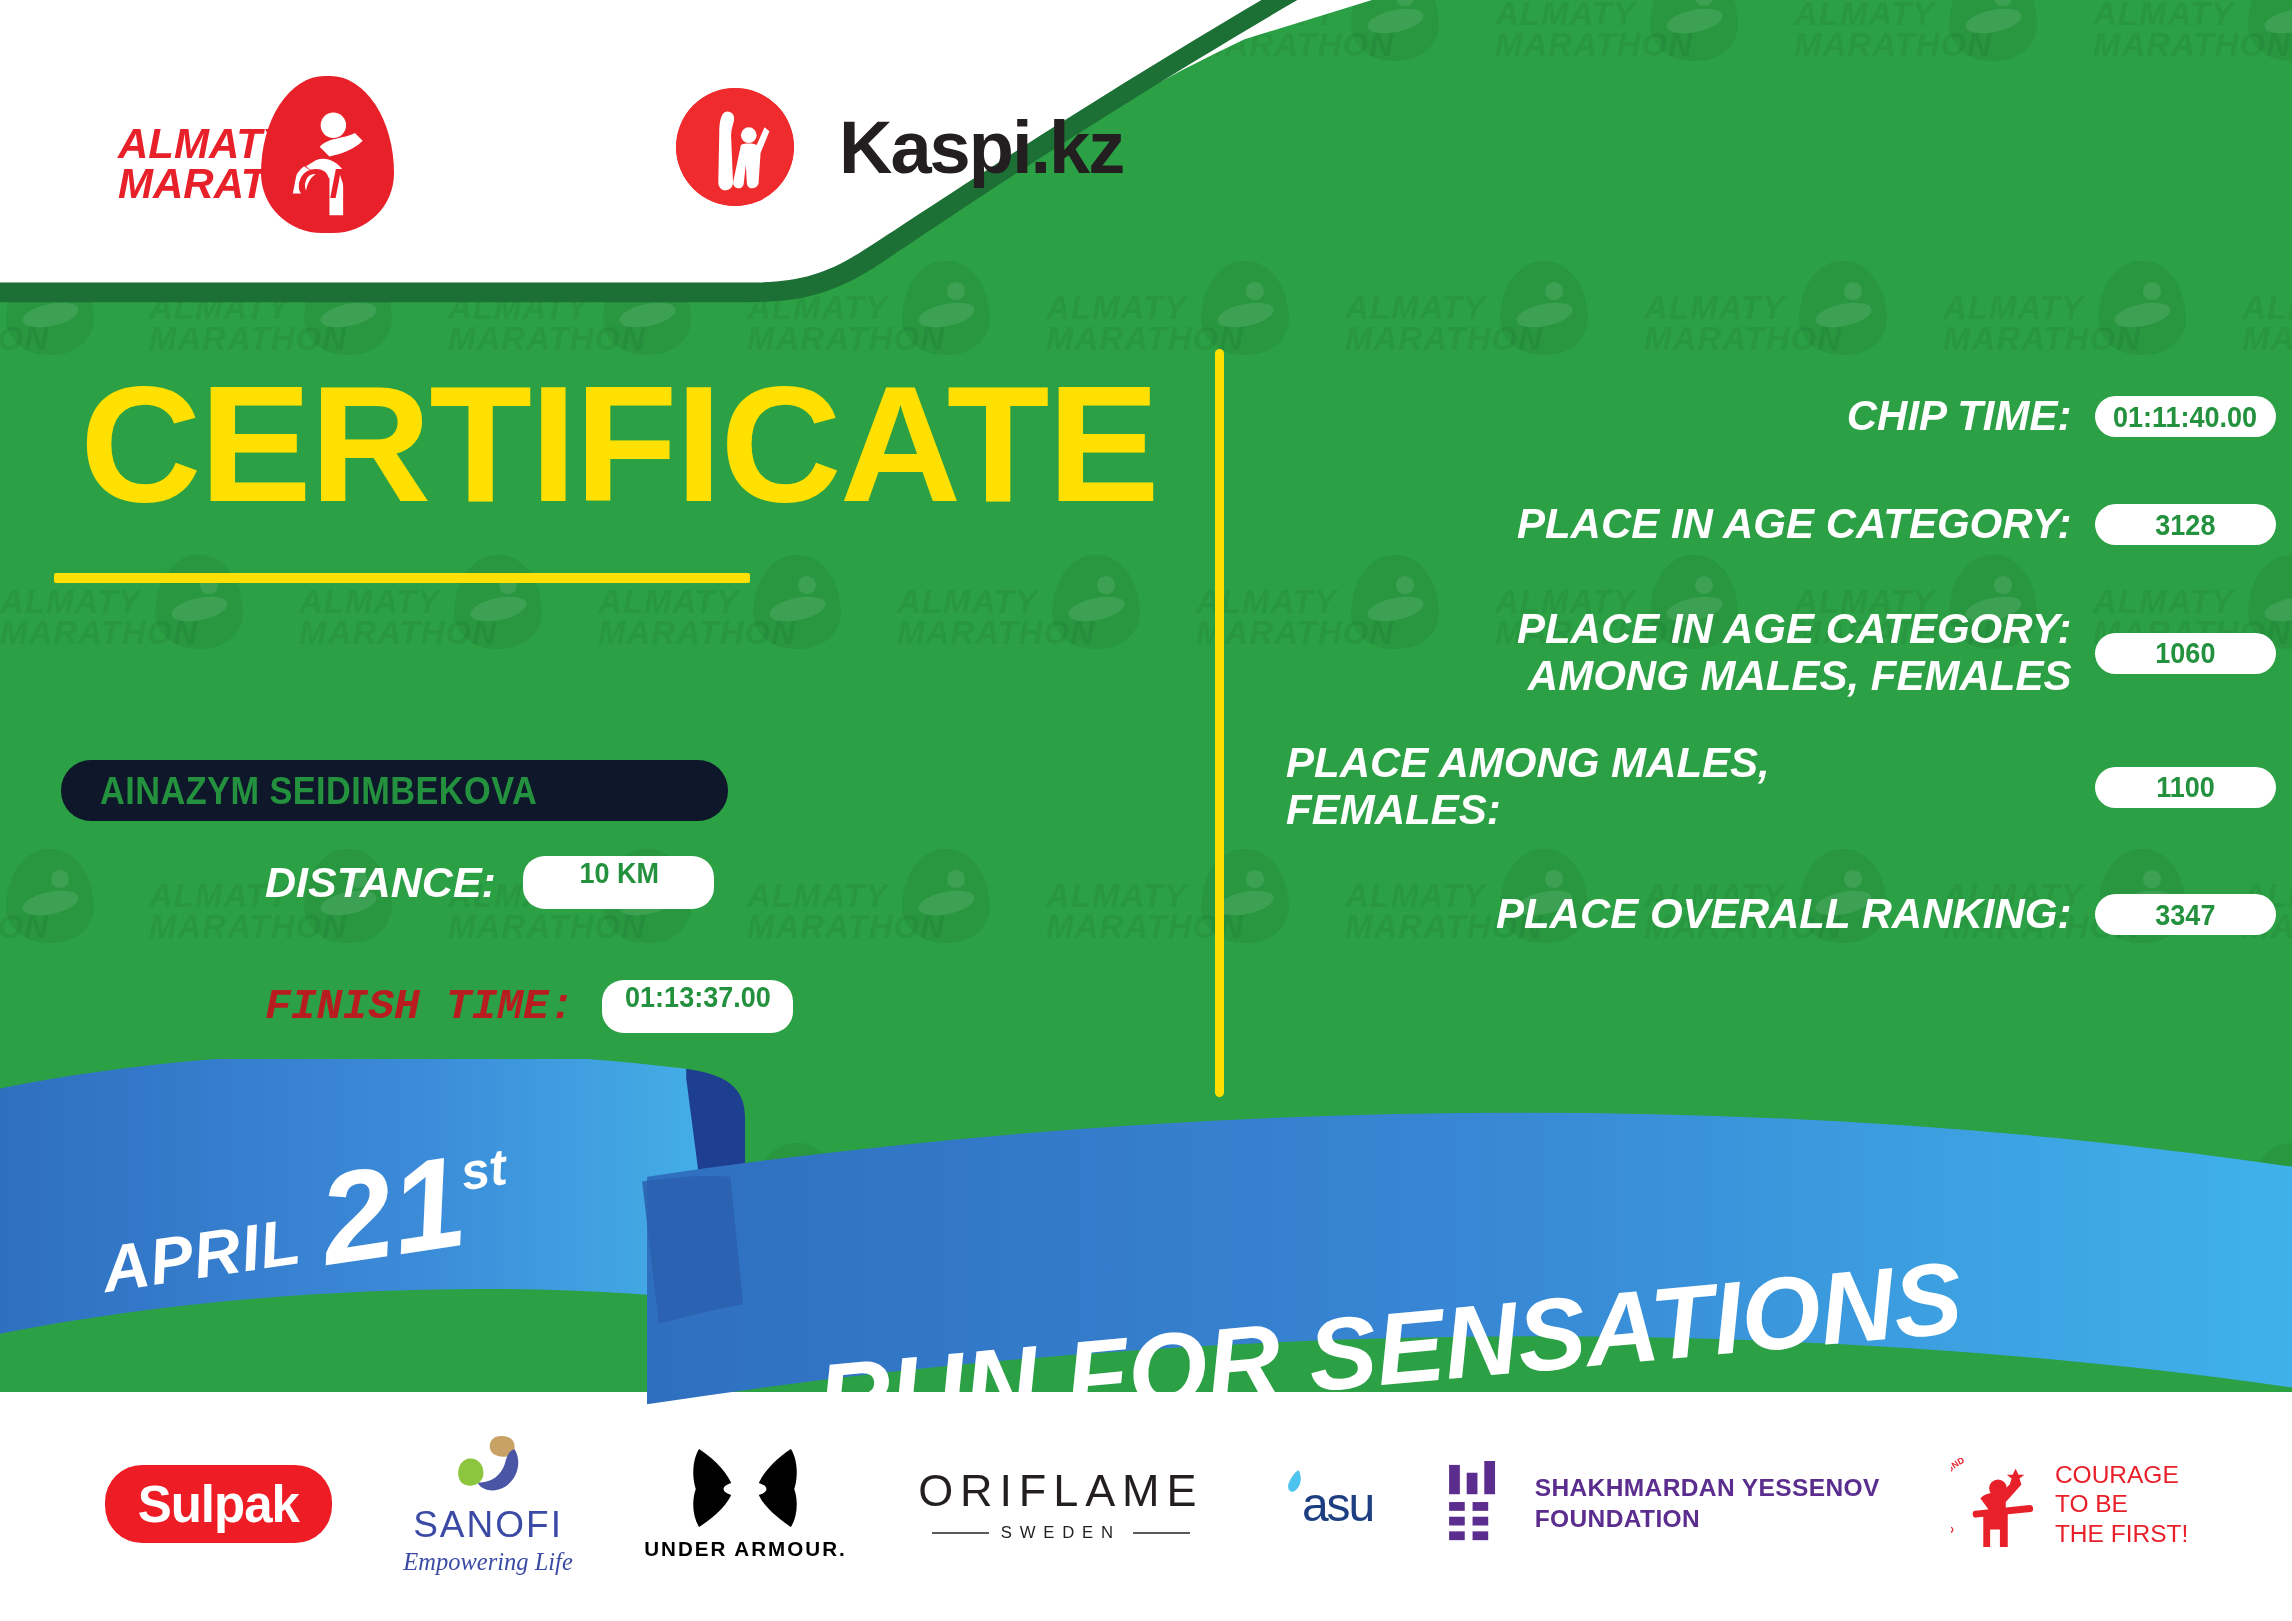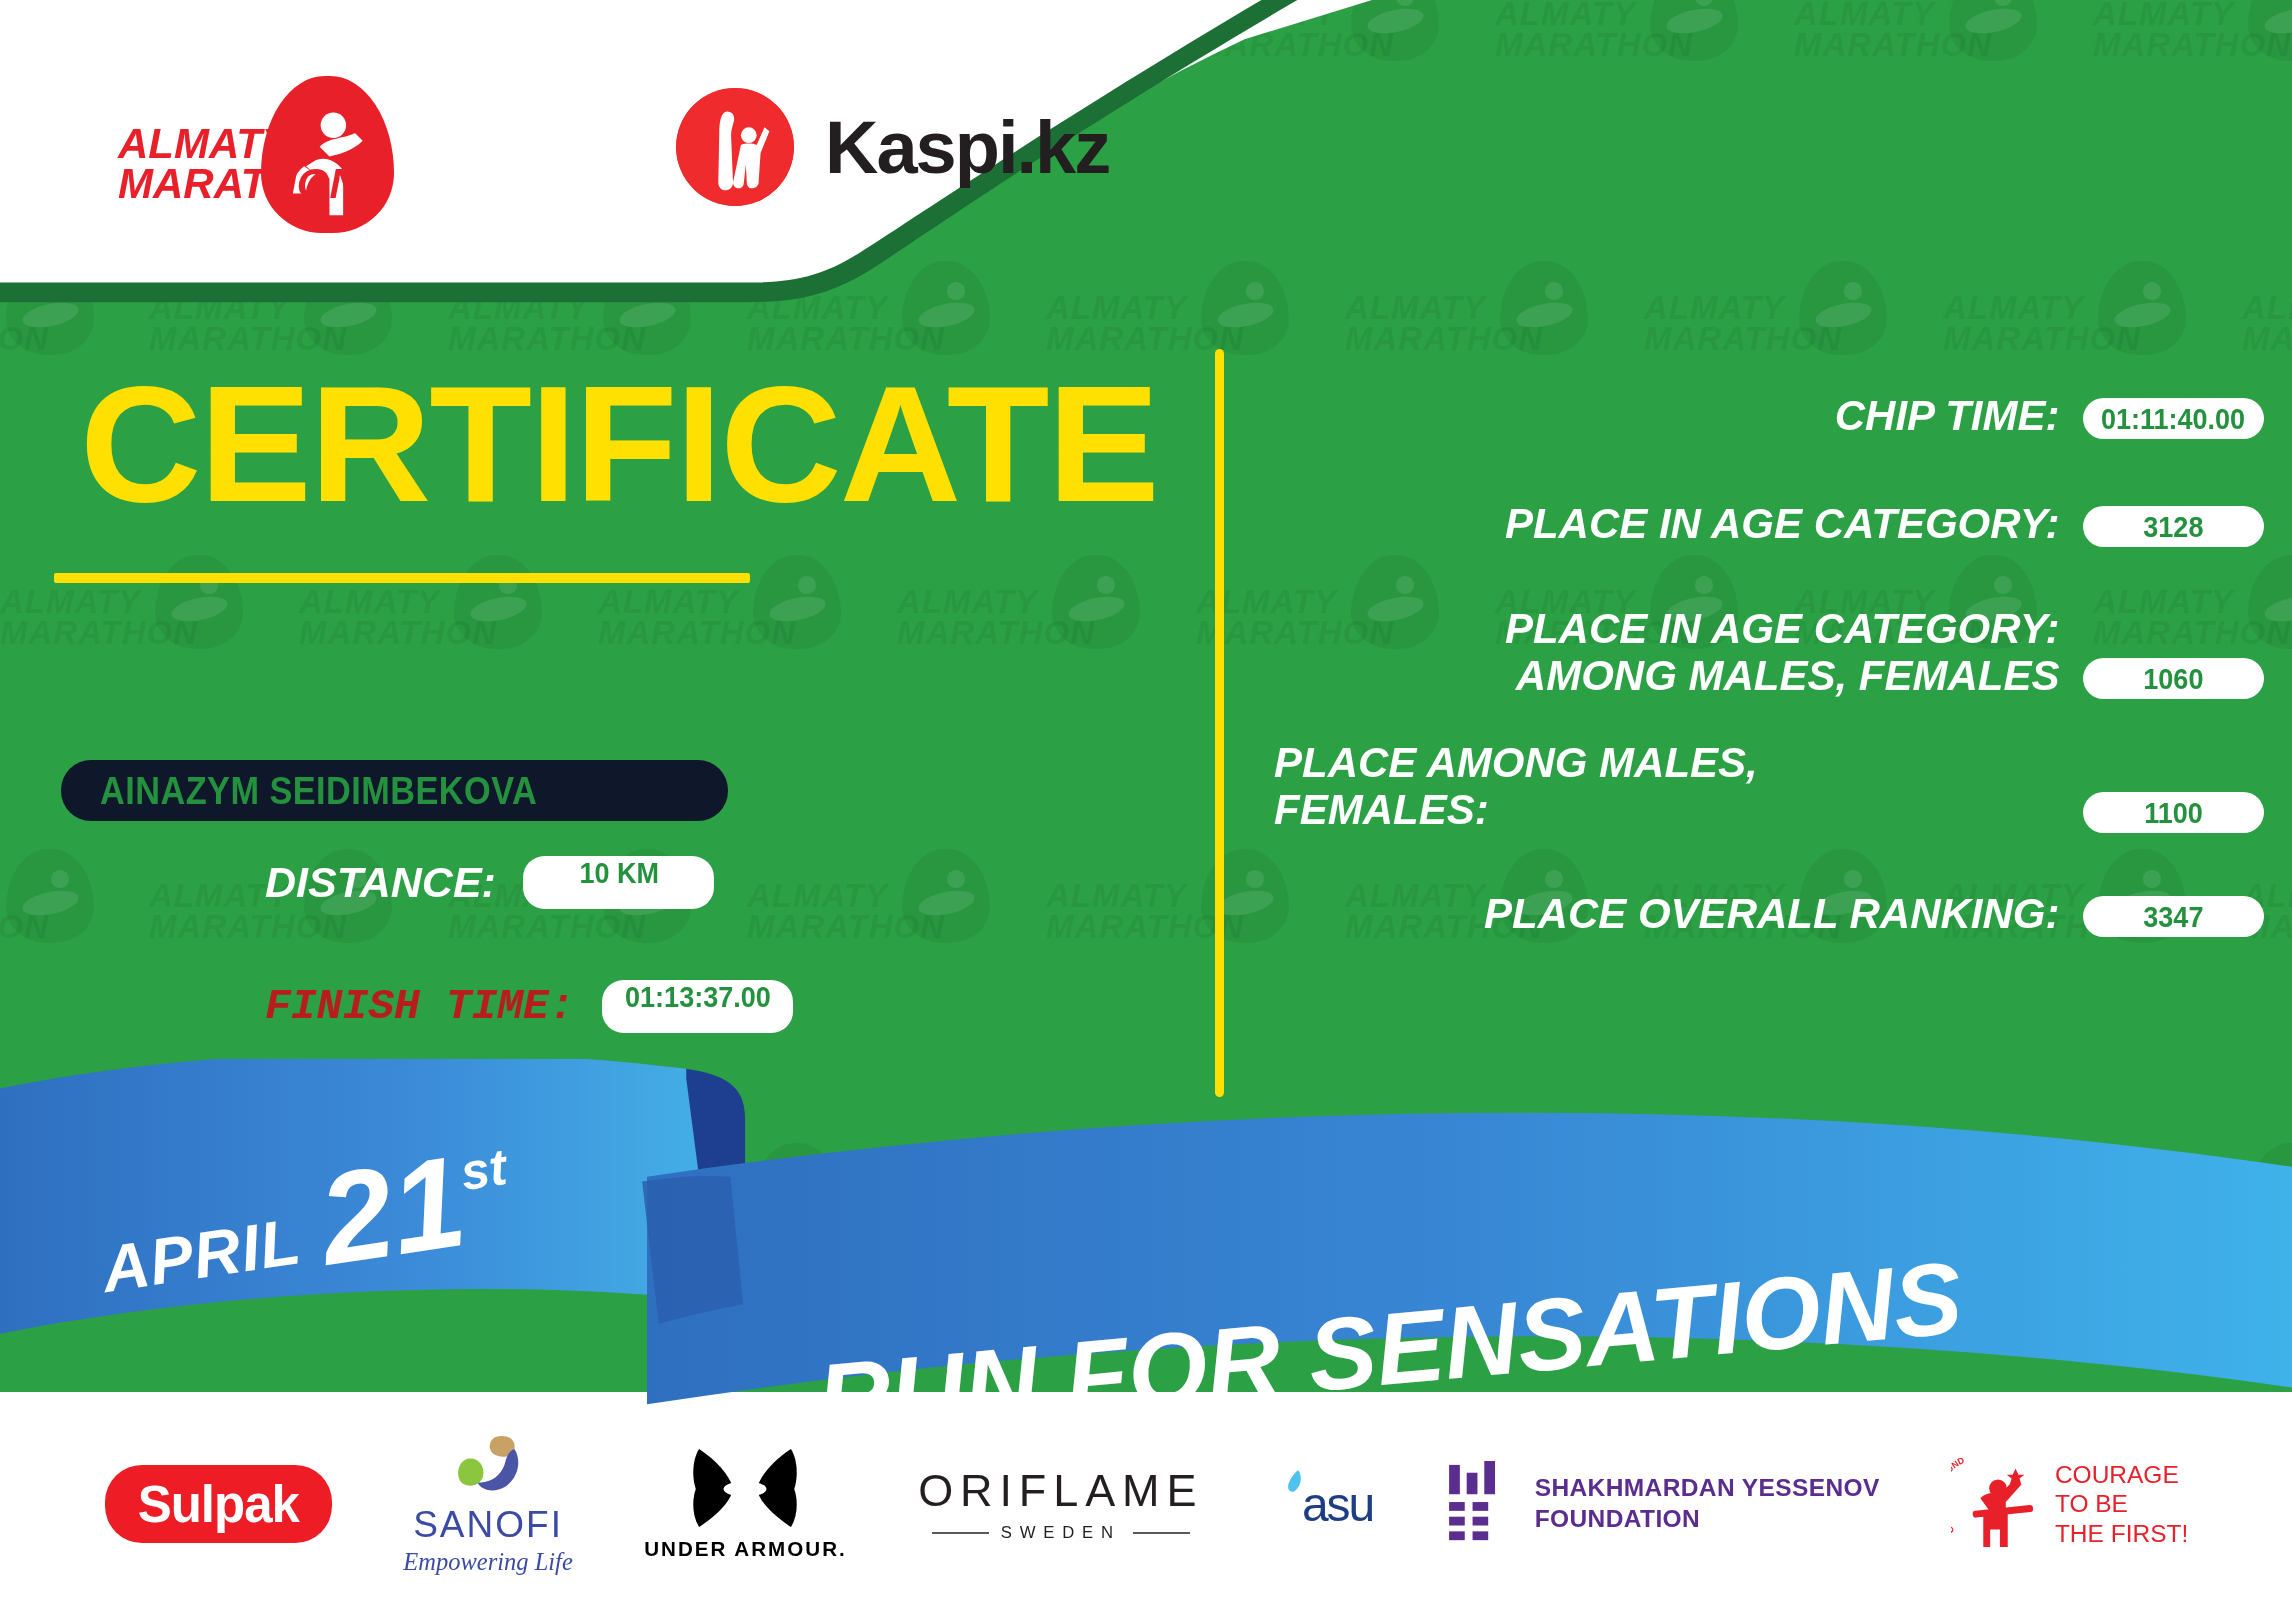--- a/index.html
+++ b/index.html
@@ -85,21 +85,21 @@
     position:absolute;left:0;top:55px;
     color:#e8202a;
     font-weight:bold;font-style:italic;
     font-size:42px;line-height:0.96;
     letter-spacing:0px;
     font-family:"Liberation Sans", sans-serif;
     text-align:left;
   }
 
   
-  .kaspi{display:flex;align-items:center;gap:31px;}
+  .kaspi{display:flex;align-items:center;gap:45px;}
   .kaspi-mark{
     position:relative;width:118px;height:118px;
     background:#ef2b2d;border-radius:50%;
     overflow:hidden;
   }
   .kaspi-word{
     color:#231f20;font-weight:bold;font-size:74px;
     letter-spacing:-2px;
     font-family:"Liberation Sans", sans-serif;
   }
@@ -161,22 +161,23 @@
   
   .divider{
     position:absolute;left:1215px;top:349px;
     width:8.8px;height:748px;background:#ffe000;border-radius:4.9px;
   }
 
   
   .right-panel{position:absolute;left:1274px;top:333px;width:1018px;height:784px;}
   .rrow{
     position:absolute;
-    display:flex;align-items:flex-end;
+    display:flex;align-items:center;
     width:990px;
+    margin-left:12px;
   }
   .rrow .rlbl{
     color:#ffffff;
     font-weight:bold;font-style:italic;
     font-size:42px;line-height:1.12;
     letter-spacing:0px;
     font-family:"Liberation Sans", sans-serif;
     flex:1;
     text-align:right;
     padding-right:23.5px;

